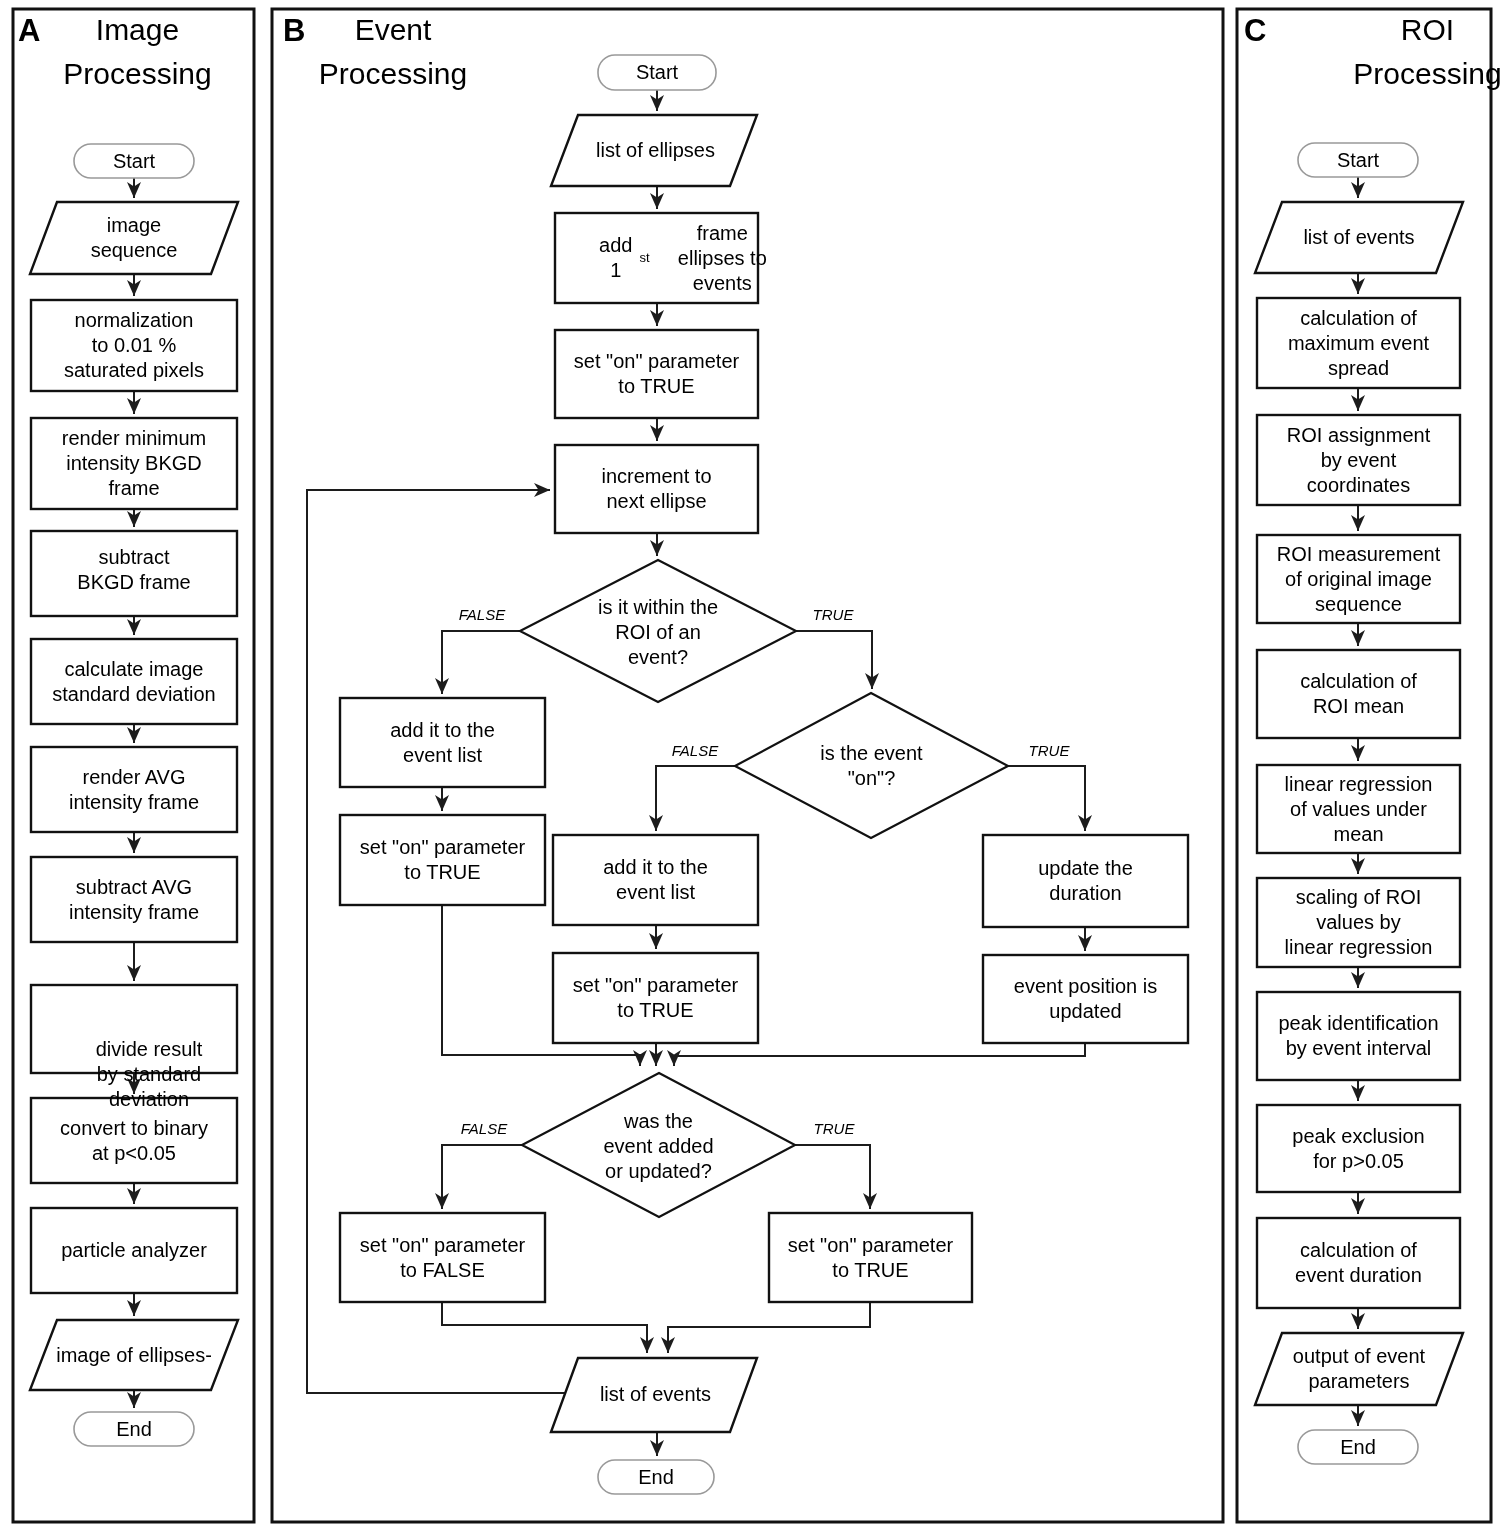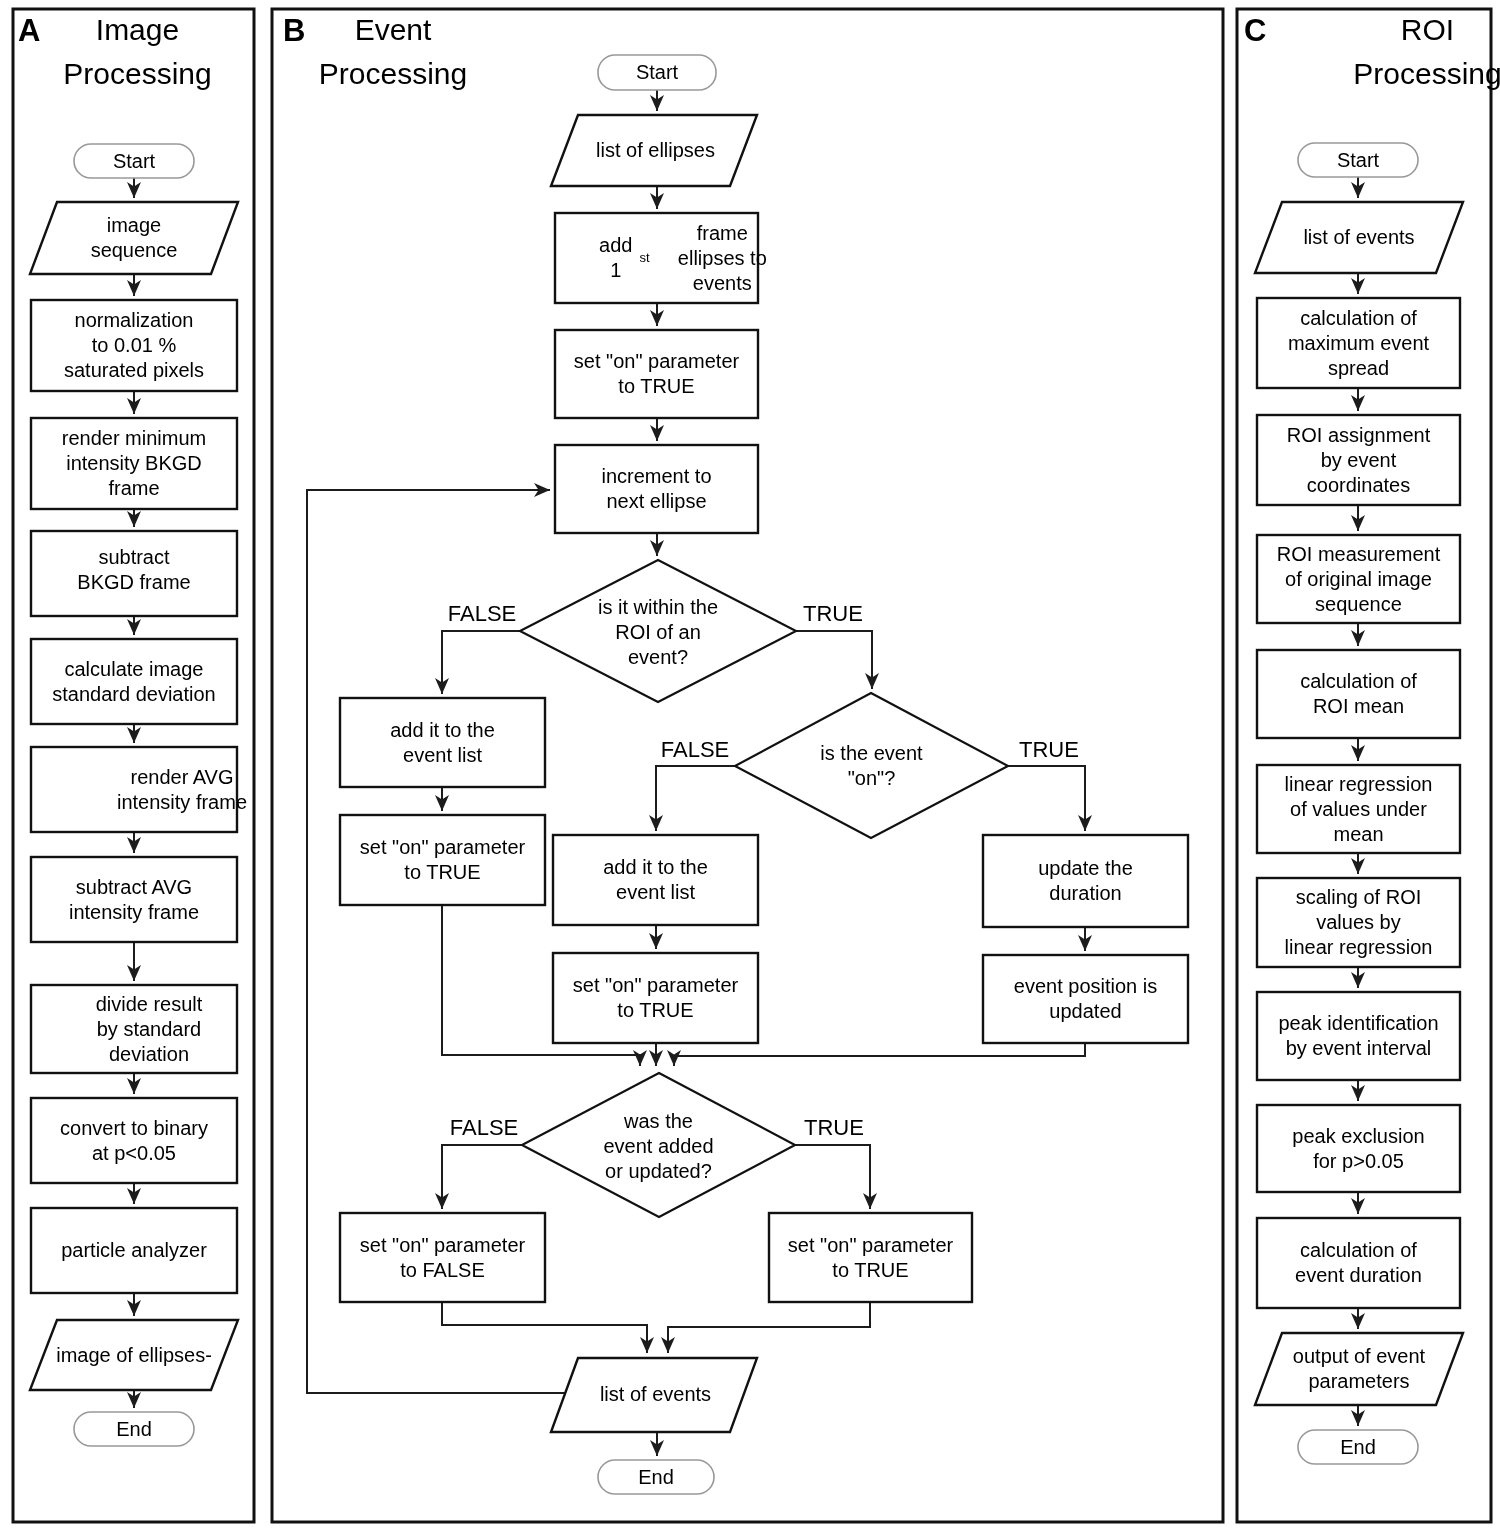--- a/index.html
+++ b/index.html
@@ -2,21 +2,21 @@
 <html><head>
 <meta charset="utf-8">
 <style>
   html,body{margin:0;padding:0;background:#ffffff;}
   #stage{position:relative;width:1500px;height:1532px;background:#ffffff;
          font-family:"Liberation Sans","DejaVu Sans",sans-serif;color:#000;overflow:hidden;}
   #shapes{position:absolute;left:0;top:0;}
   .lbl{position:absolute;display:flex;align-items:center;justify-content:center;
        text-align:center;white-space:pre-line;font-size:20px;line-height:25px;border-radius:11px;}
   .edge{position:absolute;width:110px;height:26px;display:flex;align-items:center;
-        justify-content:center;font-size:22px;}
+        justify-content:center;font-size:15px;font-style:italic;}
   .panel-letter{position:absolute;font-size:31px;font-weight:bold;line-height:34px;}
   .panel-title{position:absolute;font-size:30px;line-height:44px;text-align:center;
                white-space:pre-line;display:block;}
   sup.st{font-size:13px;line-height:0;}
 </style>
 </head>
 <body>
 
 <div id="stage">
 
@@ -155,25 +155,25 @@
 <div class="lbl" style="left:31px;top:300px;width:206px;height:91px;">normalization
 to 0.01 %
 saturated pixels</div>
 <div class="lbl" style="left:31px;top:418px;width:206px;height:91px;">render minimum
 intensity BKGD
 frame</div>
 <div class="lbl" style="left:31px;top:531px;width:206px;height:77px;">subtract
 BKGD frame</div>
 <div class="lbl" style="left:31px;top:639px;width:206px;height:85px;">calculate image
 standard deviation</div>
-<div class="lbl" style="left:31px;top:747px;width:206px;height:85px;margin-left:48px;">render AVG
+<div class="lbl" style="left:31px;top:747px;width:206px;height:85px;">render AVG
 intensity frame</div>
 <div class="lbl" style="left:31px;top:857px;width:206px;height:85px;">subtract AVG
 intensity frame</div>
-<div class="lbl" style="left:31px;top:985px;width:236px;height:88px;">divide result
+<div class="lbl" style="left:31px;top:1030px;width:236px;height:88px;">divide result
 by standard
 deviation</div>
 <div class="lbl" style="left:31px;top:1098px;width:206px;height:85px;">convert to binary
 at p&lt;0.05</div>
 <div class="lbl" style="left:31px;top:1208px;width:206px;height:85px;">particle analyzer</div>
 <div class="lbl" style="left:31px;top:1320px;width:206px;height:70px;">image of ellipses-</div>
 <div class="lbl" style="left:74px;top:1412px;width:120px;height:34px;">End</div>
 
 <div class="lbl" style="left:598px;top:55px;width:118px;height:35px;">Start</div>
 <div class="lbl" style="left:553px;top:115px;width:205px;height:71px;">list of ellipses</div>

